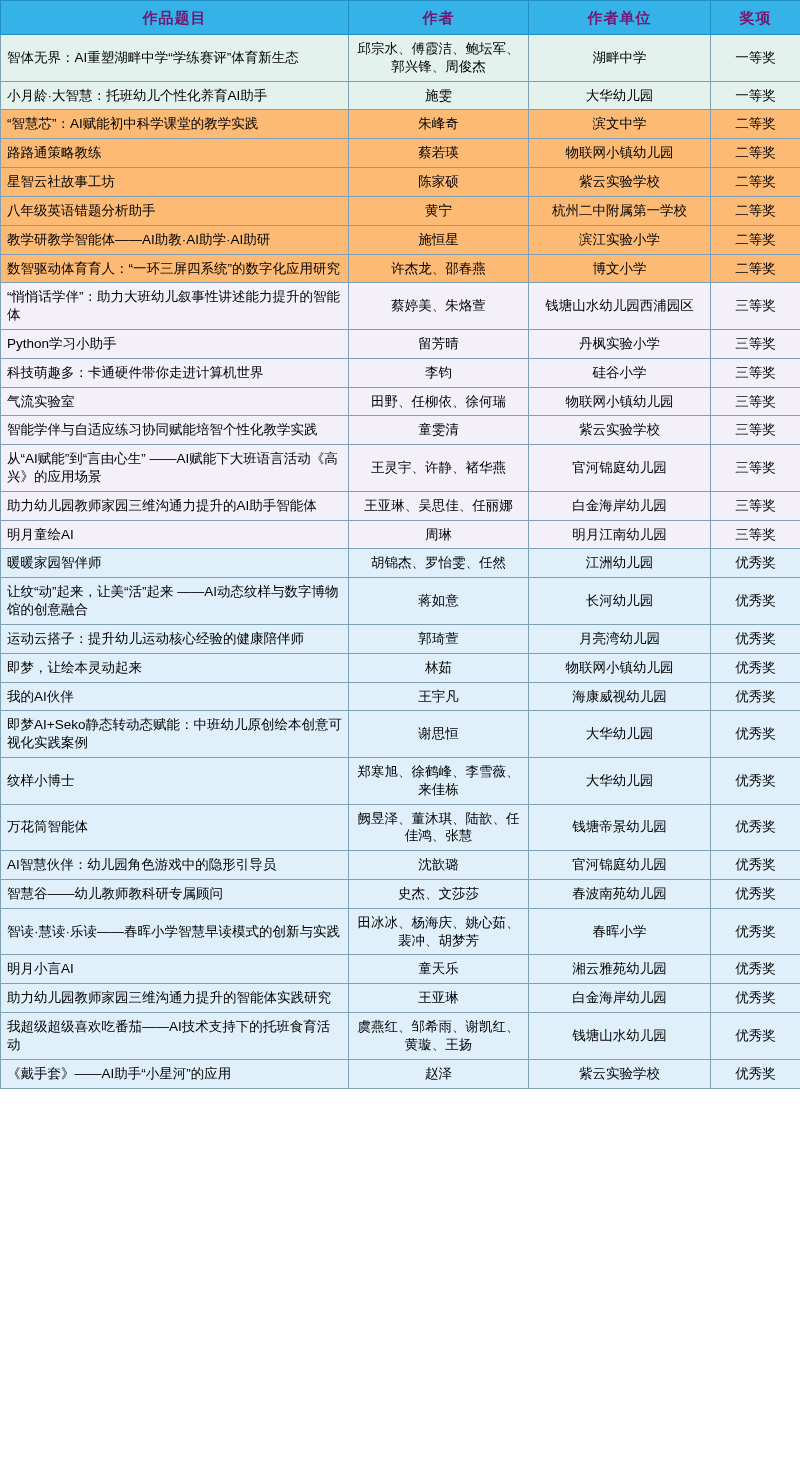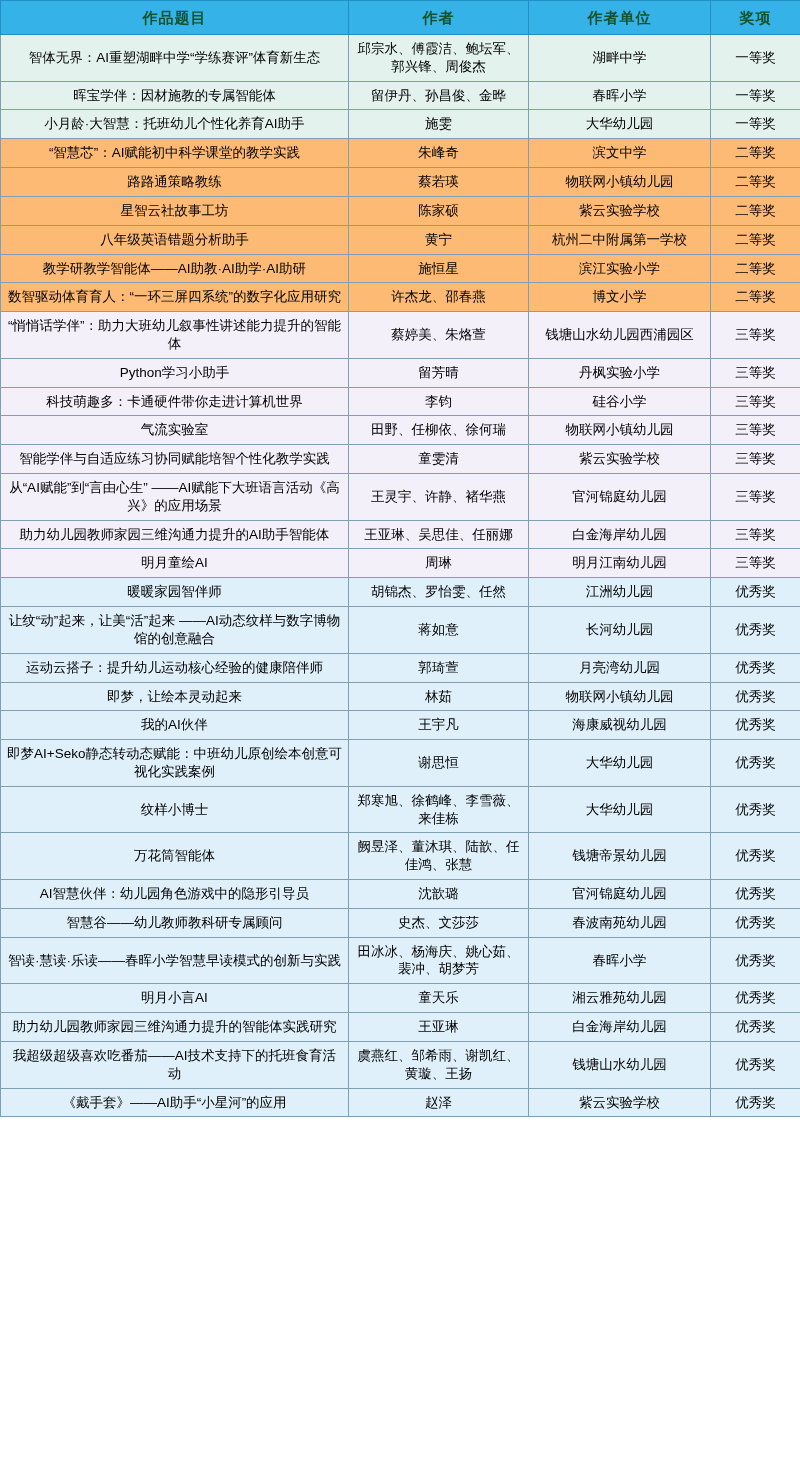--- a/index.html
+++ b/index.html
@@ -27,30 +27,29 @@
     padding: 5px 6px;
     font-size: 13.5px;
     line-height: 1.32;
     color: #000000;
     vertical-align: middle;
     word-break: break-all;
     box-sizing: border-box;
   }
   table.award-table thead th {
     background: #35b3e8;
-    color: #14532d;
+    color: #701a75;
     font-weight: bold;
     font-size: 15px;
     text-align: center;
     height: 34px;
     border-color: #1f8fc4;
     letter-spacing: 1px;
   }
   td.col-title {
-    text-align: center;
     margin-left: 32px;
   }
   td.col-author,
   td.col-unit,
   td.col-award {
     text-align: center;
   }
   
   tr.g1 td { background: #e3f2ec; }
   tr.g2 td { background: #fdba74; }
@@ -81,26 +80,20 @@
     </tr>
   </thead>
   <tbody id="table-body">
       <tr class="g1">
         <td class="col-title">智体无界：AI重塑湖畔中学“学练赛评”体育新生态</td>
         <td class="col-author">邱宗水、傅霞洁、鲍坛军、郭兴锋、周俊杰</td>
         <td class="col-unit">湖畔中学</td>
         <td class="col-award">一等奖</td>
       </tr>
       <tr class="g1">
-        <td class="col-title">晖宝学伴：因材施教的专属智能体</td>
-        <td class="col-author">留伊丹、孙昌俊、金晔</td>
-        <td class="col-unit">春晖小学</td>
-        <td class="col-award">一等奖</td>
-      </tr>
-      <tr class="g1">
         <td class="col-title">小月龄·大智慧：托班幼儿个性化养育AI助手</td>
         <td class="col-author">施雯</td>
         <td class="col-unit">大华幼儿园</td>
         <td class="col-award">一等奖</td>
       </tr>
       <tr class="g2">
         <td class="col-title">“智慧芯”：AI赋能初中科学课堂的教学实践</td>
         <td class="col-author">朱峰奇</td>
         <td class="col-unit">滨文中学</td>
         <td class="col-award">二等奖</td>

